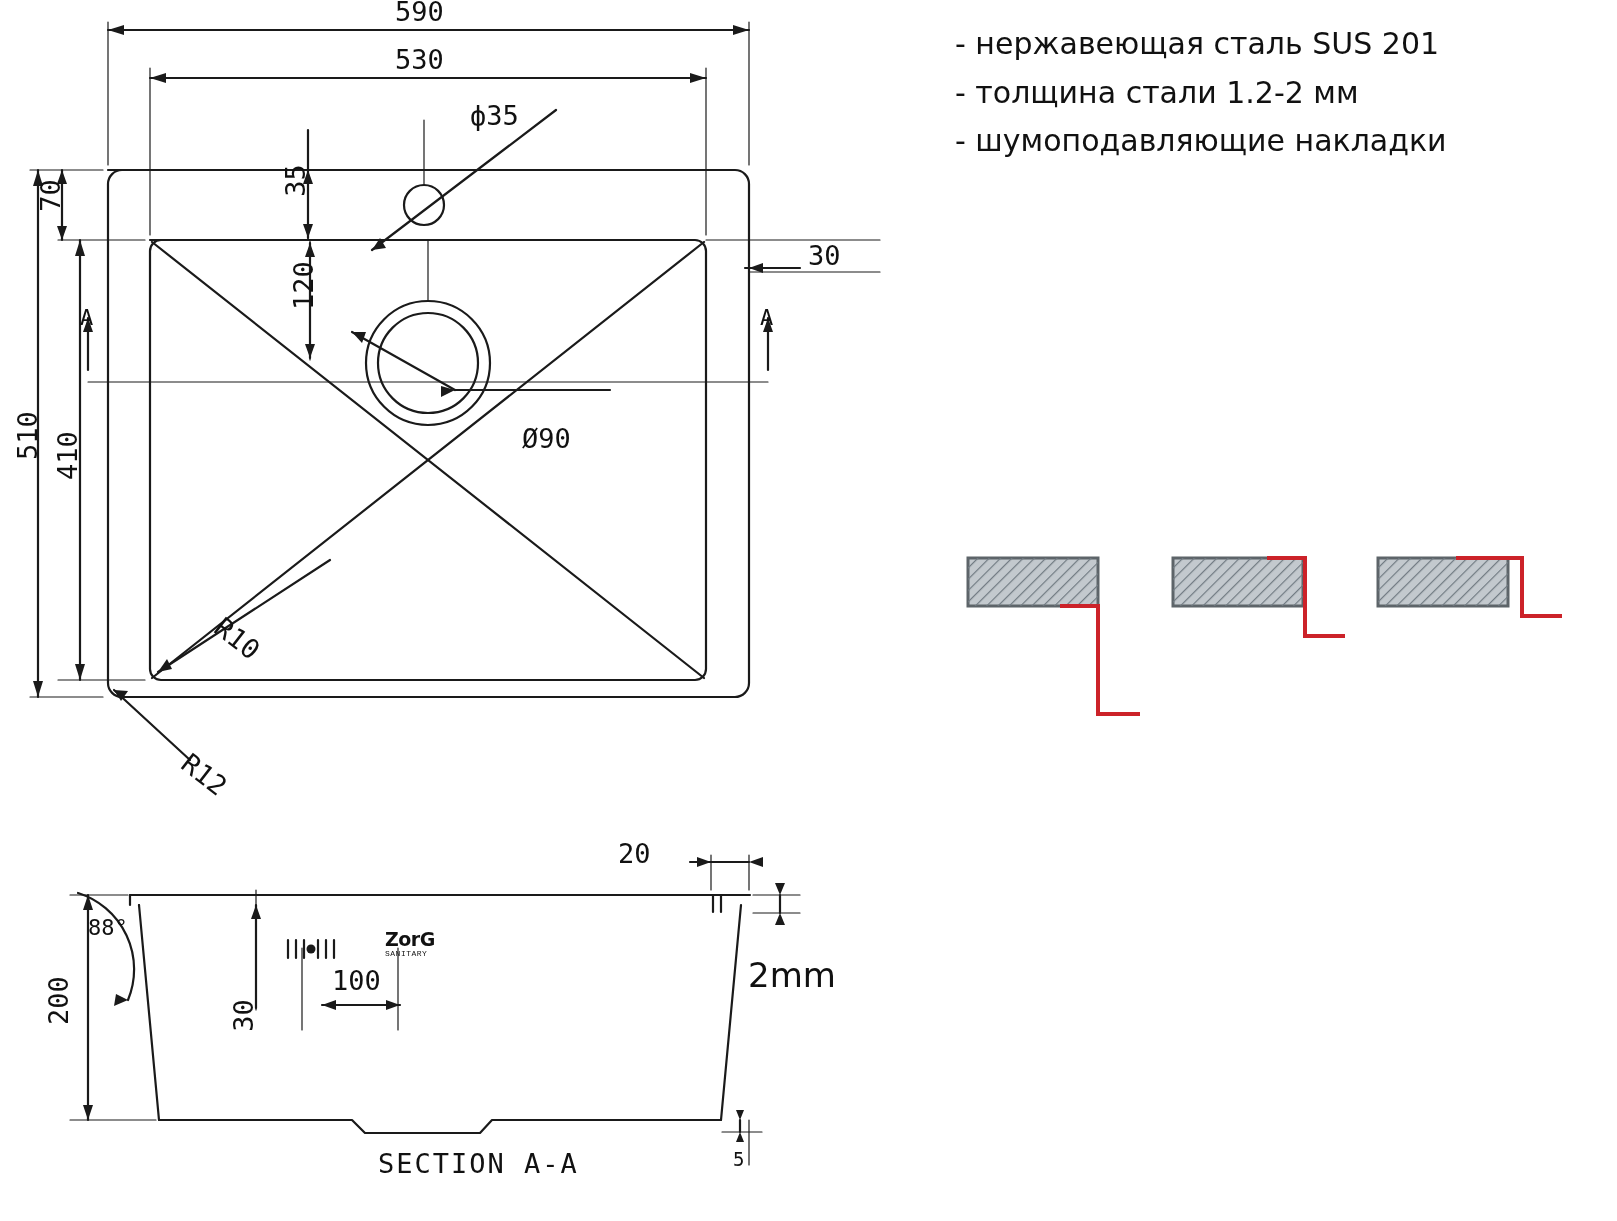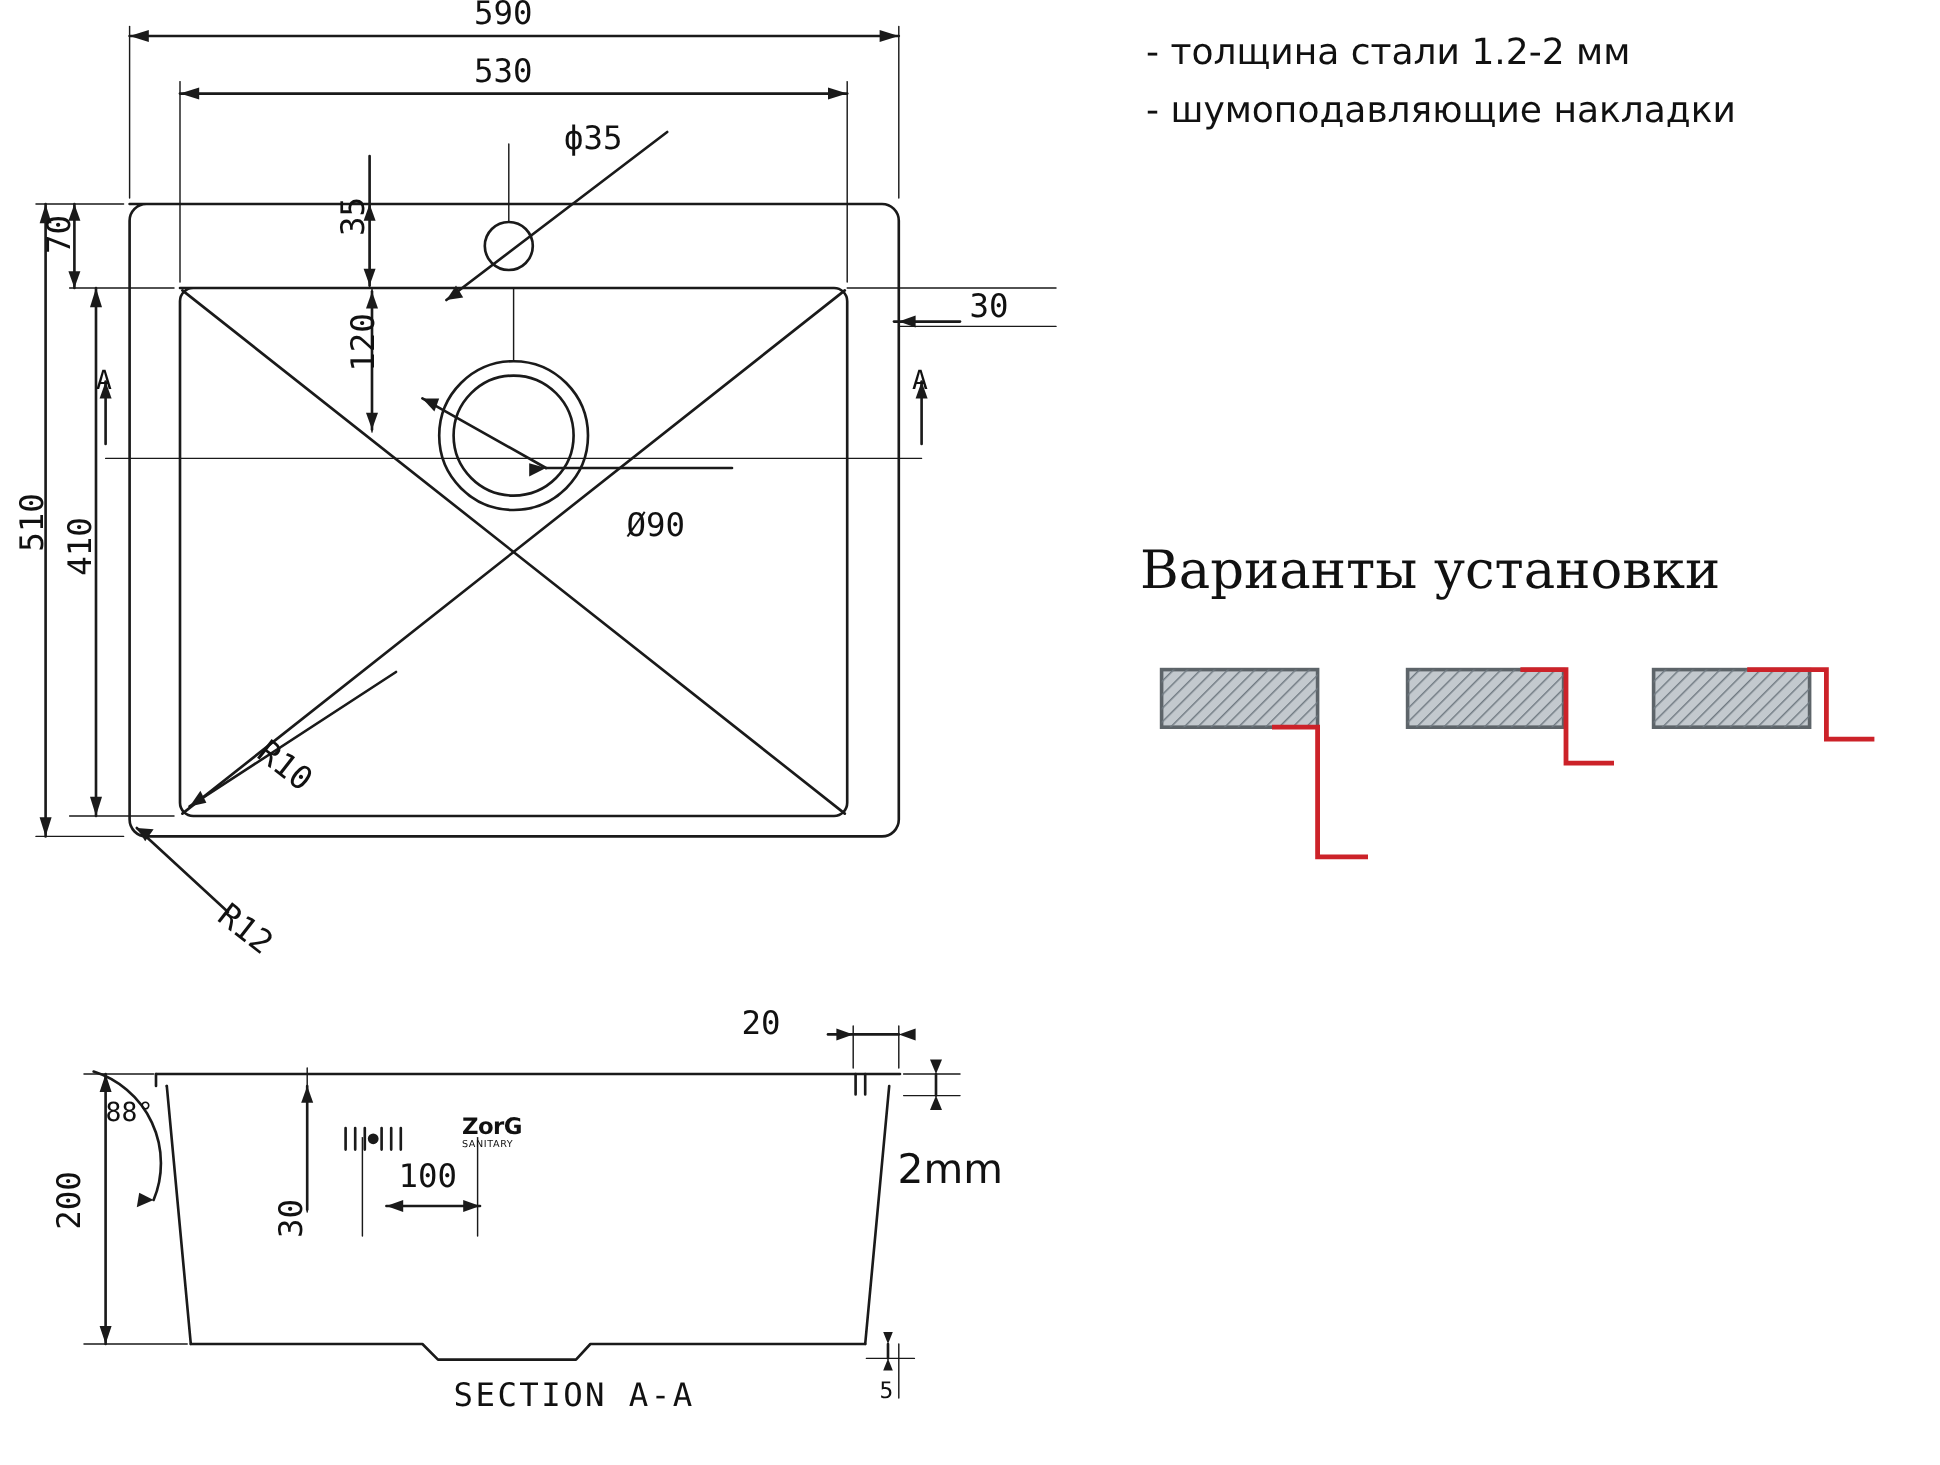--- a/index.html
+++ b/index.html
@@ -101,20 +101,21 @@
     font-size: 19px;
     font-weight: bold;
     letter-spacing: -0.5px;
     line-height: 1;
   }
   .logo-box .logo-sub {
     font-size: 8px;
     letter-spacing: 0.5px;
     line-height: 1;
     margin-top: 1px;
+    font-family: Liberation Mono, monospace;
   }
 </style>
 </head>
 <body>
 
 <div class="stage">
 
   <svg class="drawing" viewBox="0 0 1617 1221">
     <g fill="none" stroke="#1a1a1a" stroke-width="2.2" stroke-linecap="round" stroke-linejoin="round">
 
@@ -333,25 +334,25 @@
   <div class="lbl sans" style="left:748px; top:955px; font-size:34px;">2mm</div>
   <div class="lbl tiny" style="left:733px; top:1148px;">5</div>
   <div class="lbl" style="left:378px; top:1148px; letter-spacing:2px;">SECTION A-A</div>
 
   <div class="logo-box">
     <div class="logo-main">ZorG</div>
     <div class="logo-sub">SANITARY</div>
   </div>
 
   <div class="specs">
+    <div class="spec-line">- нержавеющая сталь SUS 201</div>
     <div class="spec-line">- толщина стали 1.2-2 мм</div>
     <div class="spec-line">- шумоподавляющие накладки</div>
   </div>
 
-  <div class="variants-title">Варианты установки</div>
   <div class="variants-row">
 
     <div class="variant v1">
       <svg viewBox="0 0 205 200" width="205" height="200">
         <defs>
           <pattern id="hatchA" width="8" height="8" patternTransform="rotate(45)" patternUnits="userSpaceOnUse">
             <line x1="0" y1="0" x2="0" y2="8" stroke="#707a82" stroke-width="2.4"></line>
           </pattern>
         </defs>
         <rect x="18" y="18" width="130" height="48" fill="#c3c9ce" stroke="#5d6469" stroke-width="3"></rect>

